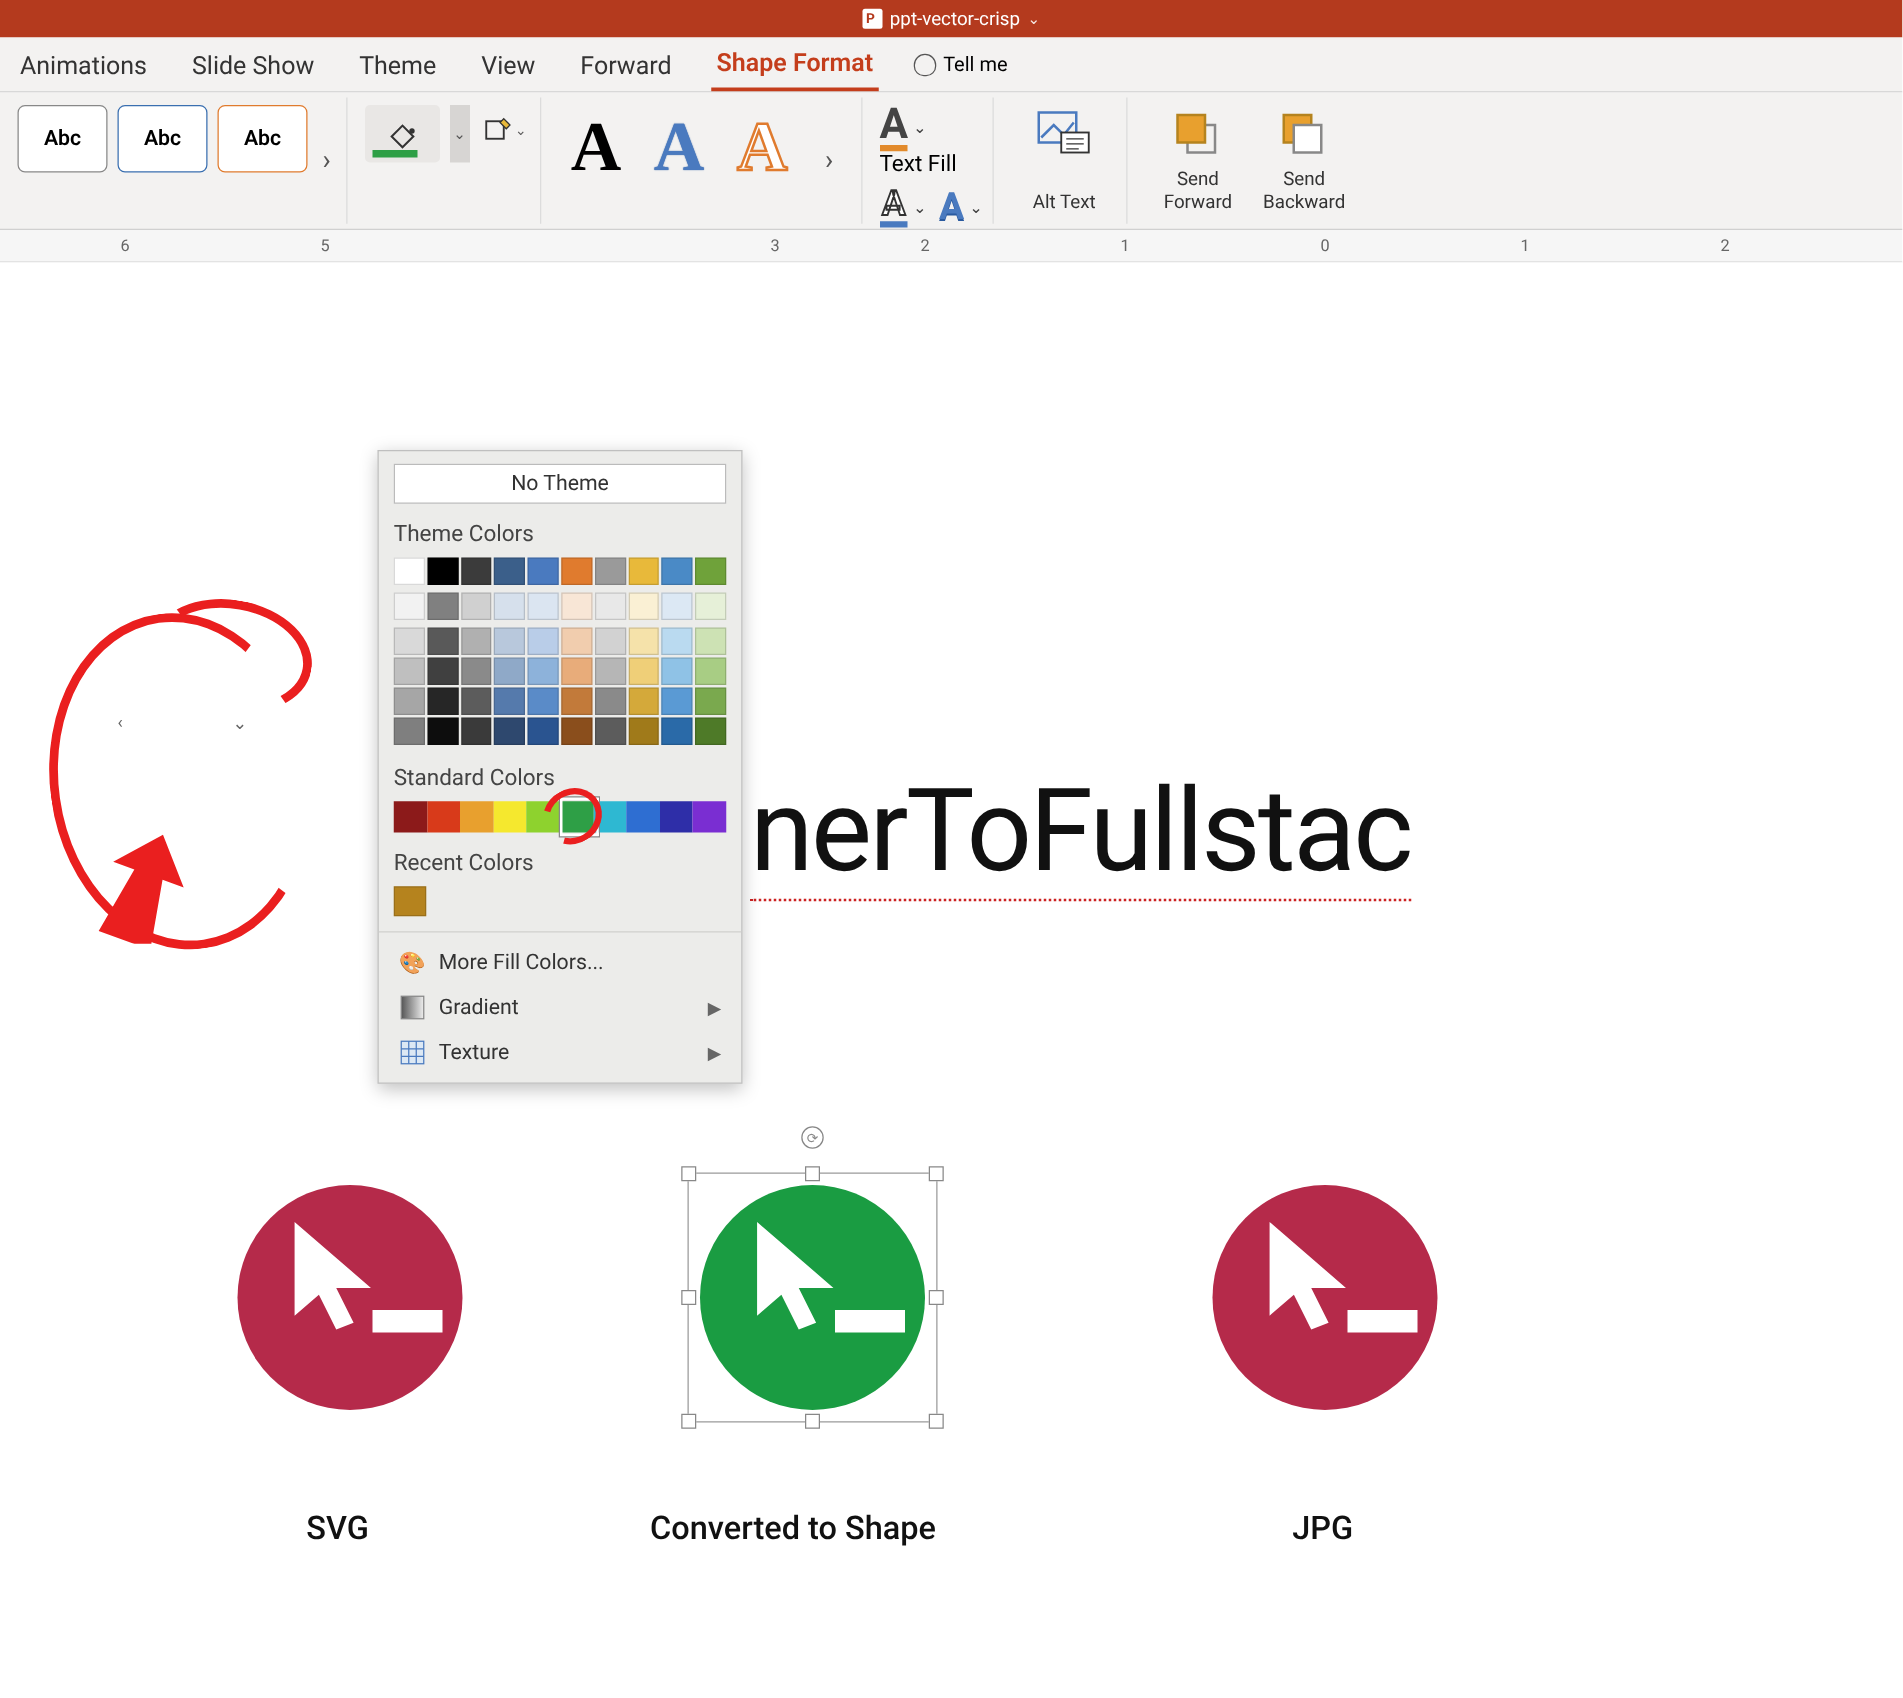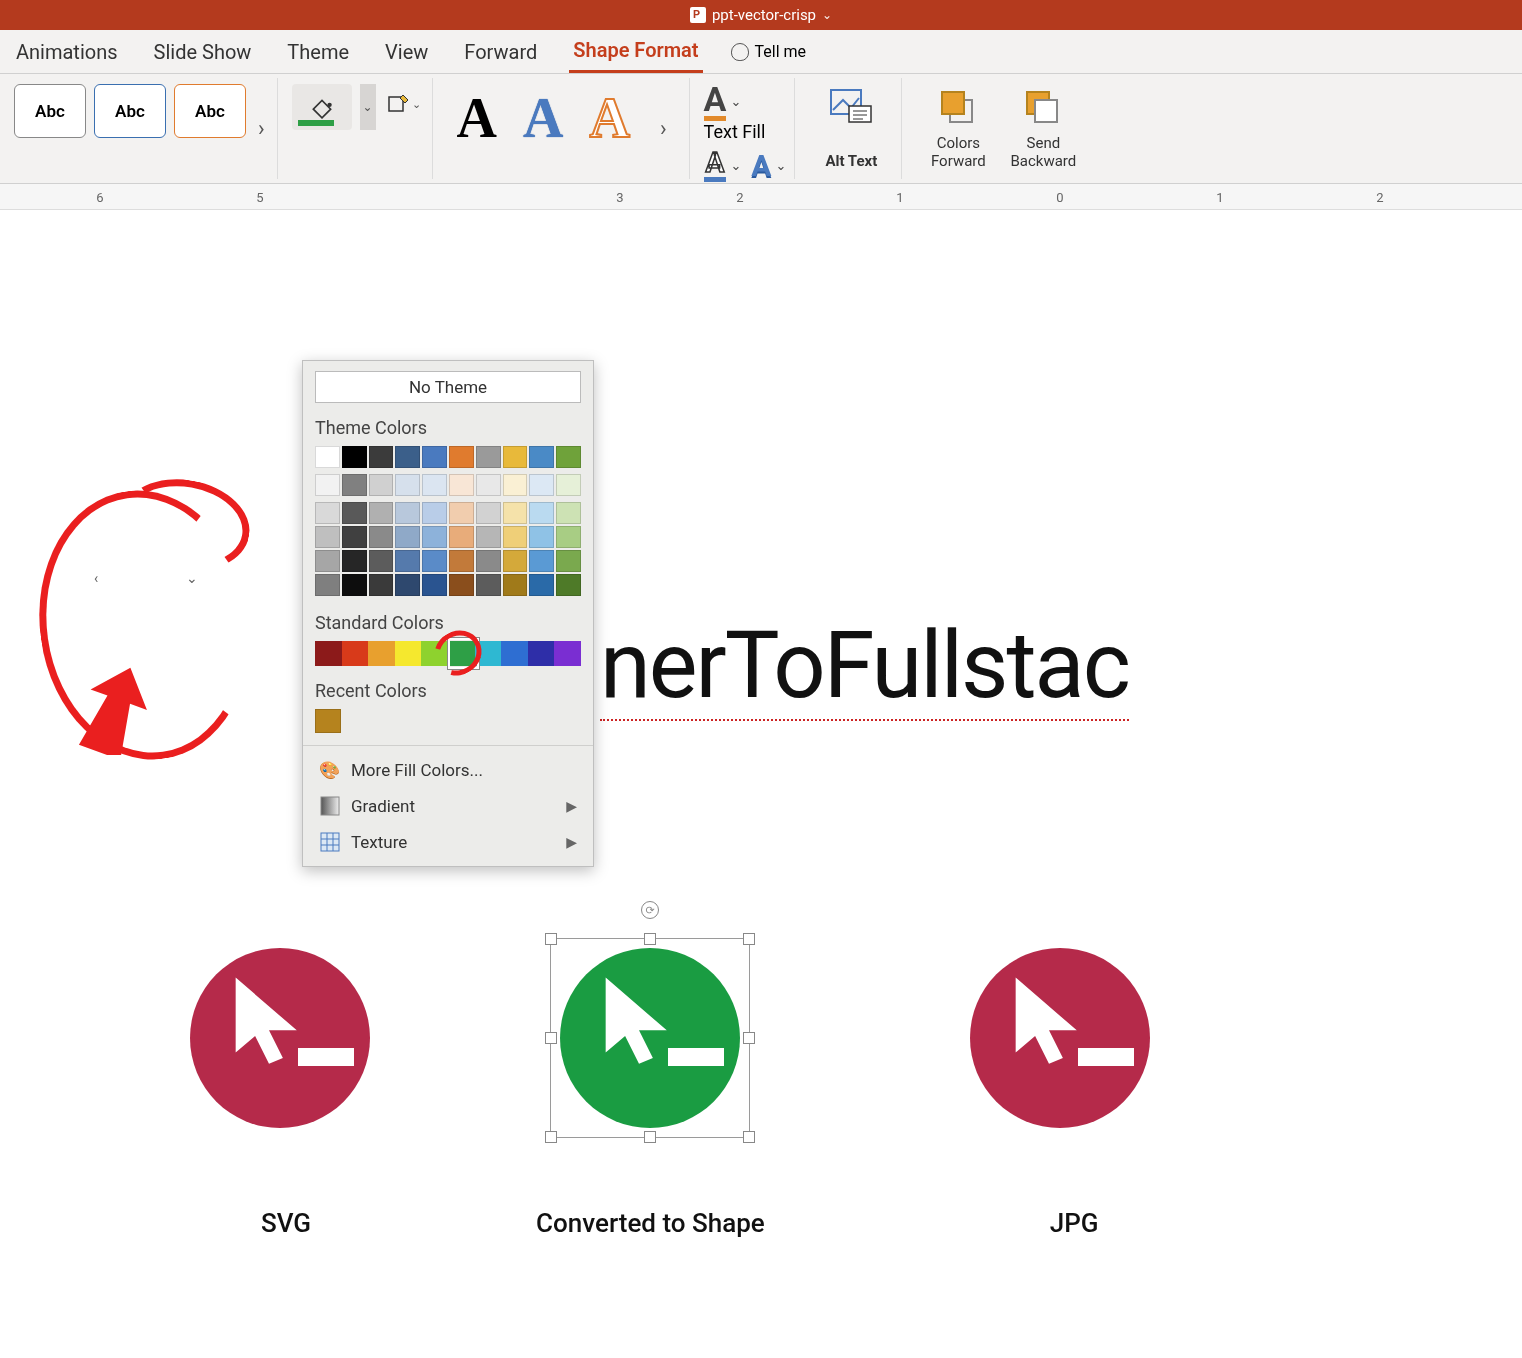--- a/index.html
+++ b/index.html
@@ -92,21 +92,21 @@
   .shape-set { position: absolute; bottom: 230px; display: flex; gap: 230px; left: 190px; }
   .shape { width: 180px; height: 180px; position: relative; }
   .shape .circ { width: 180px; height: 180px; border-radius: 50%; background: #b52a4a; position: relative; overflow: hidden; }
   .shape.green .circ { background: #1a9c42; }
   .shape svg.cursor { position: absolute; top: 24px; left: 36px; width: 86px; height: 100px; }
   .shape .bar { position: absolute; top: 100px; left: 108px; width: 56px; height: 18px; background: #fff; }
   .sel-box { position: absolute; inset: -10px; border: 1px solid #9a9a9a; }
   .handle { position: absolute; width: 12px; height: 12px; background: #fff; border: 1px solid #888; }
   .rot { position: absolute; top: -38px; left: 50%; transform: translateX(-50%); width: 18px; height: 18px; border: 1.5px solid #888; border-radius: 50%; background:#fff; display:flex;align-items:center;justify-content:center;font-size:11px;color:#888;}
 
-  .labels { position: absolute; bottom: 120px; left: 16px; right: 0; display: flex; font-size: 26px; font-weight: 500; color: #111; margin-top: 11px; }
+  .labels { position: absolute; bottom: 120px; left: 0; right: 0; display: flex; font-size: 26px; font-weight: 500; color: #111; margin-top: 11px; }
   .labels span:nth-child(1){ margin-left: 245px; }
   .labels span:nth-child(2){ margin-left: 225px; }
   .labels span:nth-child(3){ margin-left: 285px; }
 </style>
 </head>
 <body>
 
 <div class="titlebar">
   <span class="doc-icon"></span>
   <span>ppt-vector-crisp</span>
@@ -184,33 +184,33 @@
       <span class="ico alt-ico">
         <svg viewBox="0 0 44 40">
             <rect x="2" y="4" width="30" height="24" fill="none" stroke="#4a7abf" stroke-width="2"></rect>
             <polyline points="4,24 14,14 22,22 30,12" fill="none" stroke="#4a7abf" stroke-width="2"></polyline>
             <rect x="20" y="20" width="22" height="16" fill="#fff" stroke="#333" stroke-width="1.5"></rect>
             <line x1="24" y1="25" x2="38" y2="25" stroke="#333"></line>
             <line x1="24" y1="29" x2="38" y2="29" stroke="#333"></line>
             <line x1="24" y1="33" x2="34" y2="33" stroke="#333"></line>
           </svg>
       </span>
-      <span style="white-space:pre-line; text-align:center;font-weight:bold;">Alt Text</span>
+      <span style="white-space:pre-line; text-align:center;">Alt Text</span>
     </div>
   </div>
 
   <div class="ribbon-group" style="border-right:none;">
     <div class="rb-btn">
       <span class="ico bf-ico">
         <svg viewBox="0 0 44 40">
             <rect x="14" y="14" width="22" height="22" fill="none" stroke="#888" stroke-width="2"></rect>
             <rect x="6" y="6" width="22" height="22" fill="#e8a02e" stroke="#b5831e" stroke-width="2"></rect>
           </svg>
       </span>
-      <span style="text-align:center;">Colors Forward</span>
+      <span style="text-align:center;">Send Forward</span>
     </div>
     <div class="rb-btn" style="width:70px;">
       <span class="ico bb-ico">
         <svg viewBox="0 0 44 40">
             <rect x="6" y="6" width="22" height="22" fill="#e8a02e" stroke="#b5831e" stroke-width="2"></rect>
             <rect x="14" y="14" width="22" height="22" fill="#fff" stroke="#888" stroke-width="2"></rect>
           </svg>
       </span>
       <span style="text-align:center;">Send Backward</span>
     </div>

